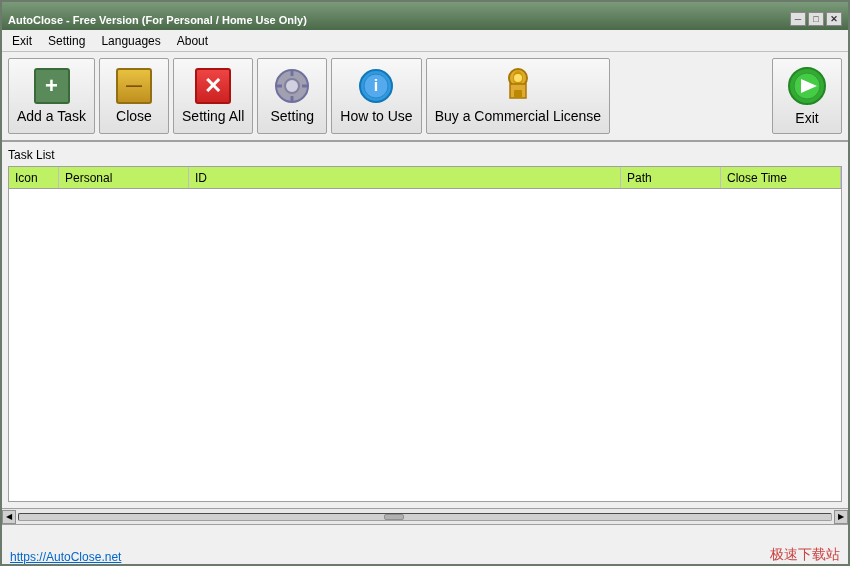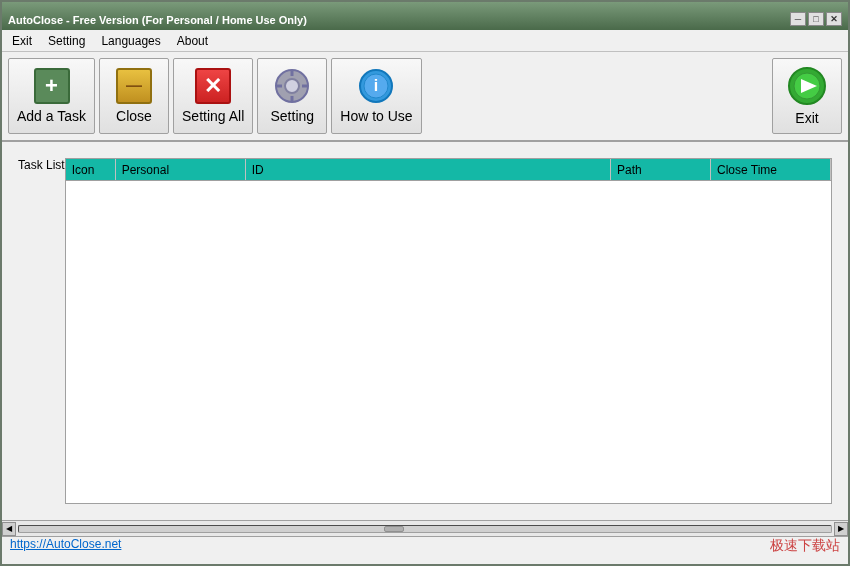--- a/index.html
+++ b/index.html
@@ -111,43 +111,43 @@
       background: #5a8a5a;
       border: 2px solid #3a6a3a;
       border-radius: 3px;
       display: flex; align-items: center; justify-content: center;
       color: white; font-size: 22px; font-weight: bold;
     }
     
     .main-content {
       flex: 1;
       display: flex;
-      flex-direction: row;
-      padding: 16px;
+      flex-direction: column;
+      padding: 6px;
       background: #f0f0f0;
       overflow: hidden;
     }
     .task-list-label {
       font-size: 12px;
       color: #000;
       margin-bottom: 4px;
     }
     
     .table-container {
       flex: 1;
       border: 1px solid #a0a0a0;
       background: white;
       overflow: hidden;
       display: flex;
       flex-direction: column;
     }
     .table-header {
       display: grid;
       grid-template-columns: 50px 130px 1fr 100px 120px;
-      background: #14b8a6;
+      background: #bef264;
       border-bottom: 1px solid #a0a0a0;
       min-height: 22px;
     }
     .table-header-cell {
       padding: 3px 6px;
       font-size: 12px;
       border-right: 1px solid #c0c0c0;
       display: flex;
       align-items: center;
       font-weight: normal;
@@ -155,23 +155,23 @@
     }
     .table-body {
       flex: 1;
       overflow-y: auto;
     }
     
     .status-bar {
       background: #f0f0f0;
       border-top: 1px solid #a0a0a0;
       display: flex;
-      align-items: flex-start;
+      align-items: flex-end;
       justify-content: space-between;
-      height: 28px;
+      height: 40px;
       min-height: 28px;
       padding: 0 8px;
     }
     .status-link {
       color: #0066cc;
       text-decoration: underline;
       font-size: 12px;
       cursor: pointer;
     }
     .watermark {
@@ -281,20 +281,32 @@
       <div style="width:36px;height:36px;display:flex;align-items:center;justify-content:center;">
         <svg width="36" height="36" viewBox="0 0 36 36">
           <circle cx="18" cy="18" r="16" fill="#3399dd" stroke="#1177bb" stroke-width="2"></circle>
           <circle cx="18" cy="18" r="12" fill="#55aaee" stroke="#2288cc" stroke-width="1"></circle>
           <text x="18" y="23" font-size="16" font-weight="bold" fill="white" text-anchor="middle" font-family="Arial">i</text>
         </svg>
       </div>
       <span class="toolbar-btn-label">How to Use</span>
     </div>
 
+    <div class="toolbar-btn wide">
+      <div style="width:36px;height:36px;display:flex;align-items:center;justify-content:center;">
+        <svg width="36" height="36" viewBox="0 0 36 36">
+          <circle cx="18" cy="10" r="9" fill="#ddaa33" stroke="#aa7700" stroke-width="2"></circle>
+          <ellipse cx="18" cy="10" rx="5" ry="7" fill="#cc9900"></ellipse>
+          <rect x="10" y="16" width="16" height="14" fill="#ddaa33" stroke="#aa7700" stroke-width="1.5"></rect>
+          <circle cx="18" cy="10" r="4" fill="#ffdd66"></circle>
+          <rect x="14" y="22" width="8" height="8" fill="#bb8800" rx="1"></rect>
+        </svg>
+      </div>
+      <span class="toolbar-btn-label">Buy a Commercial License</span>
+    </div>
 
     <div class="toolbar-spacer"></div>
 
     <div class="toolbar-btn exit-btn">
       <div style="width:40px;height:40px;display:flex;align-items:center;justify-content:center;">
         <svg width="40" height="40" viewBox="0 0 40 40">
           <circle cx="20" cy="20" r="18" fill="#33aa33" stroke="#228822" stroke-width="2"></circle>
           <circle cx="20" cy="20" r="13" fill="#44cc44" stroke="#339933" stroke-width="1"></circle>
           <polygon points="14,13 30,20 14,27" fill="white"></polygon>
         </svg>

